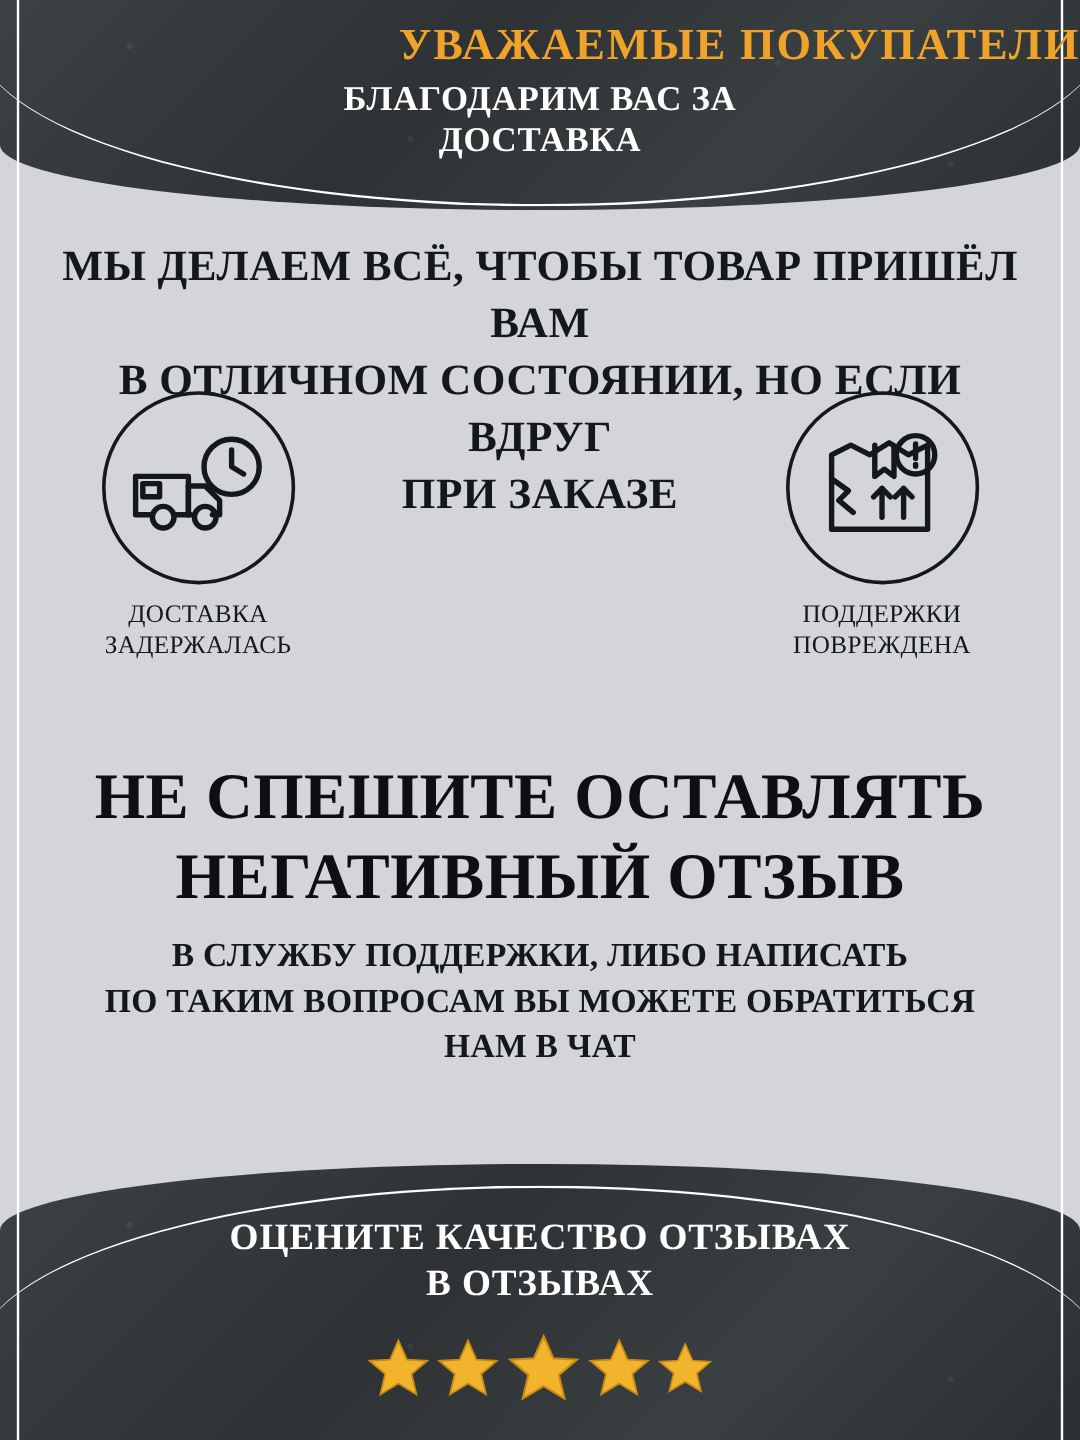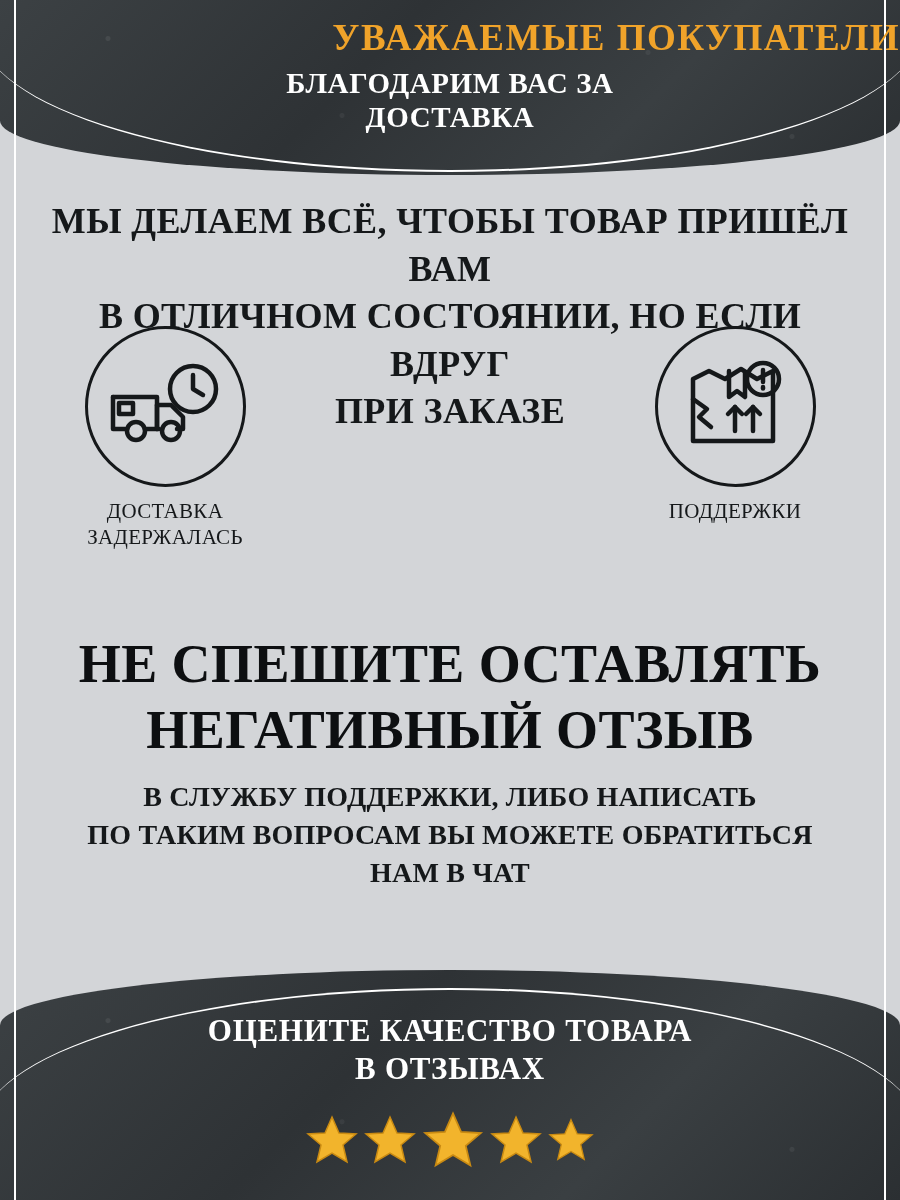--- a/index.html
+++ b/index.html
@@ -285,39 +285,40 @@
           <path d="M74 78 L74 54"></path>
           <path d="M67 61 L74 54 L81 61"></path>
 
           <circle cx="84" cy="26" r="16"></circle>
           <path d="M84 17 L84 29"></path>
           <path d="M84 34 L84 35.5"></path>
         </svg>
       </div>
       <div class="icon-caption">
         <div>ПОДДЕРЖКИ</div>
+        <div>ПОВРЕЖДЕНА</div>
       </div>
     </div>
 
   </div>
 
   <div class="statement">
     <div>НЕ СПЕШИТЕ ОСТАВЛЯТЬ</div>
     <div>НЕГАТИВНЫЙ ОТЗЫВ</div>
   </div>
 
   <div class="support">
     <div>В СЛУЖБУ ПОДДЕРЖКИ, ЛИБО НАПИСАТЬ</div>
     <div>ПО ТАКИМ ВОПРОСАМ ВЫ МОЖЕТЕ ОБРАТИТЬСЯ</div>
     <div>НАМ В ЧАТ</div>
   </div>
 
   <div class="footer">
     <div class="footer-title">
-      <div>ОЦЕНИТЕ КАЧЕСТВО ТОВАРА</div>
+      <div>ОЦЕНИТЕ КАЧЕСТВО ОТЗЫВАХ</div>
       <div>В ОТЗЫВАХ</div>
     </div>
     <div class="stars">
       <svg class="star" width="52" height="50" viewBox="0 0 52 50">
         <polygon points="26,2 33,18 50,19 37,30 41,47 26,38 11,47 15,30 2,19 19,18" fill="#f2b42c" stroke="#c98a12" stroke-width="1.5"></polygon>
       </svg>
       <svg class="star" width="52" height="50" viewBox="0 0 52 50">
         <polygon points="26,2 33,18 50,19 37,30 41,47 26,38 11,47 15,30 2,19 19,18" fill="#f2b42c" stroke="#c98a12" stroke-width="1.5"></polygon>
       </svg>
       <svg class="star" width="62" height="58" viewBox="0 0 52 50">

